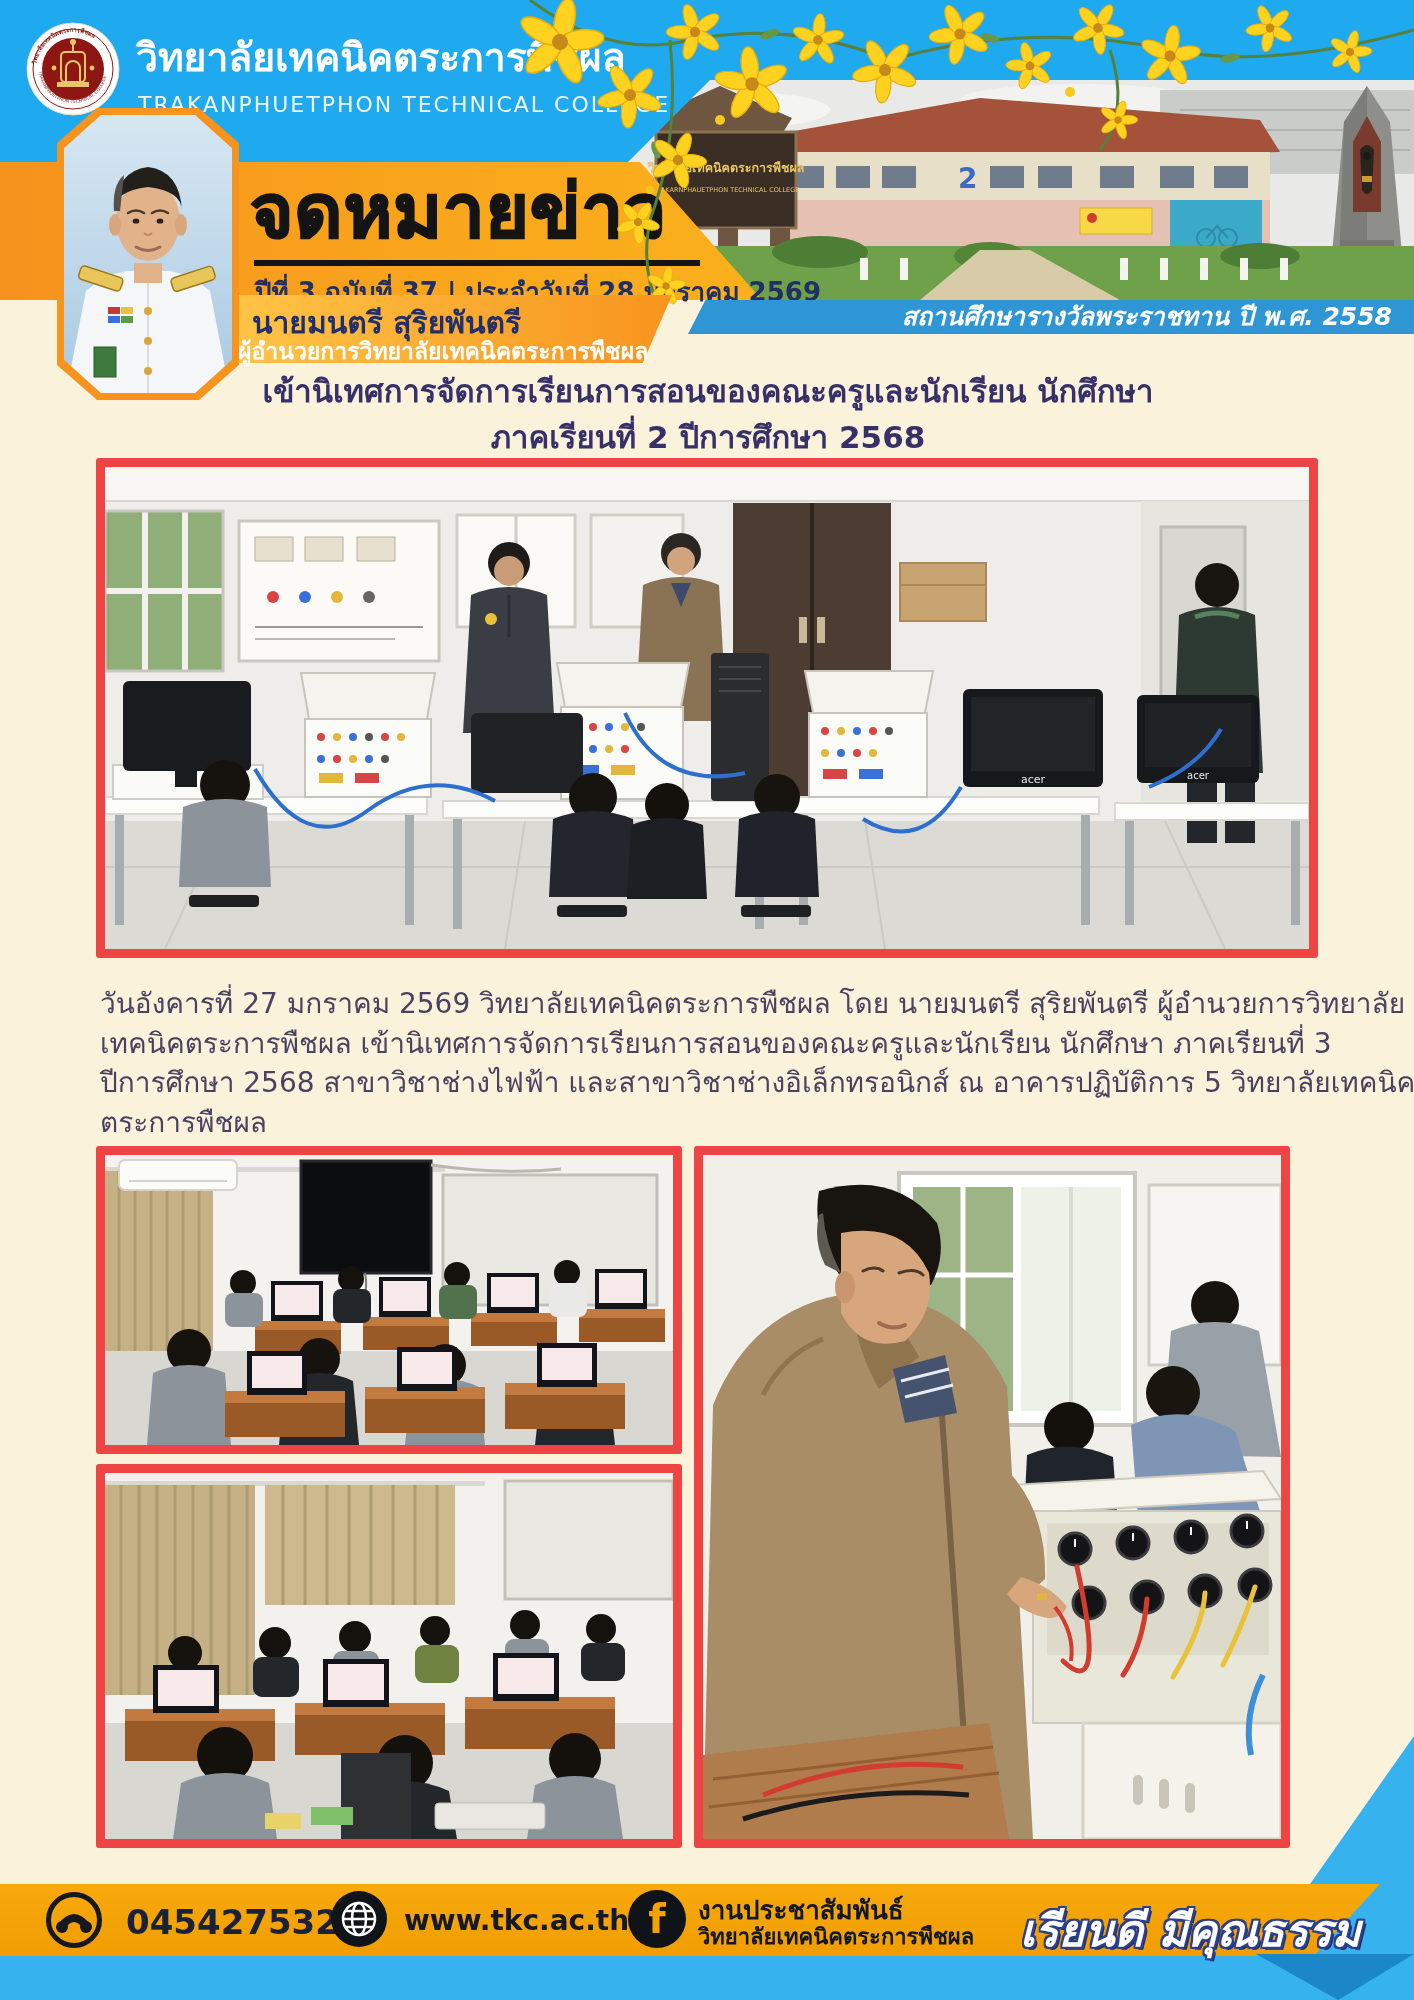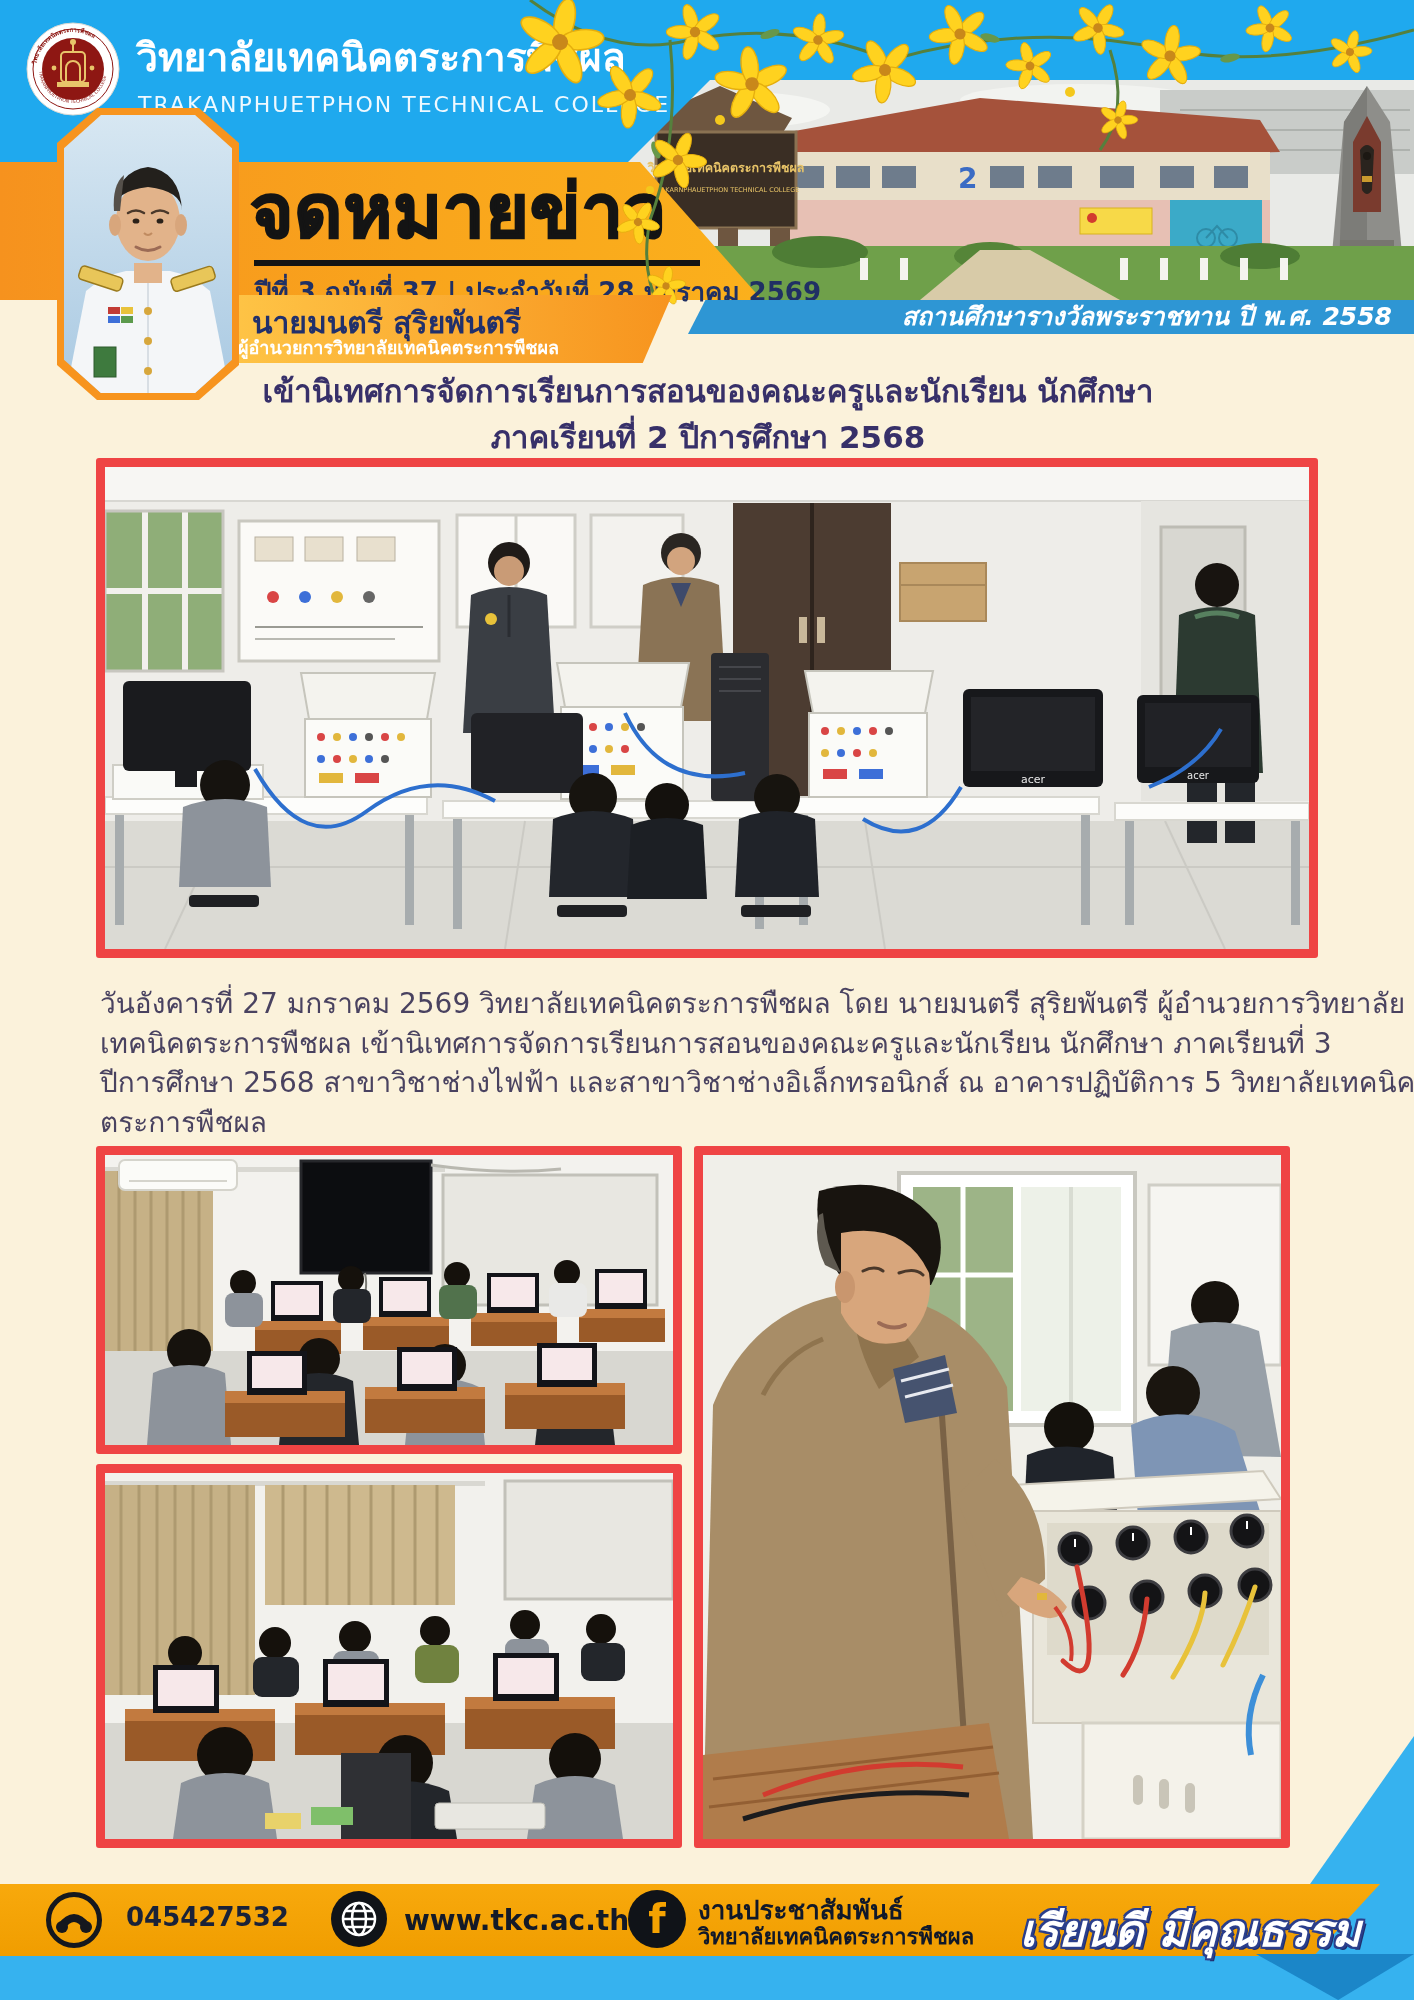--- a/index.html
+++ b/index.html
@@ -16,21 +16,21 @@
   .cname-th{left:136px;top:32px;font-size:39px;font-weight:800;color:#FFFFFF;line-height:52px;}
   .cname-en{left:138px;top:92px;font-size:22px;font-weight:500;color:#EFF9FF;letter-spacing:2px;}
   .nl-title{left:250px;top:164px;font-size:74px;font-weight:900;color:#141414;line-height:94px;
             -webkit-text-stroke:2px #141414;letter-spacing:1px;}
   .nl-underline{left:254px;top:260px;width:446px;height:6px;background:#141414;}
   .nl-issue{left:255px;top:271px;font-size:26px;font-weight:700;color:#203064;}
   .name-ribbon{left:185px;top:295px;width:487px;height:68px;
                clip-path:polygon(0 0,100% 0,94% 100%,0 100%);
                background:linear-gradient(90deg,#FFC94A,#F7941E);}
   .dir-name{left:252px;top:299px;font-size:30px;font-weight:800;color:#21306B;}
-  .dir-pos{left:238px;top:333px;font-size:18px;font-weight:600;color:#FFFFFF;}
+  .dir-pos{left:238px;top:333px;font-size:23px;font-weight:600;color:#FFFFFF;}
   .award-ribbon{left:688px;top:300px;width:726px;height:34px;
                 clip-path:polygon(2.4% 0,100% 0,100% 100%,0 100%);background:#2E96D4;}
   .award-text{position:absolute;right:22px;top:0;line-height:34px;font-size:25px;font-style:italic;
               font-weight:600;color:#FFFFFF;margin-left:45px;}
   .octa{left:57px;top:108px;width:182px;height:292px;background:#F7941E;
         clip-path:polygon(22% 0,78% 0,100% 12%,100% 88%,78% 100%,22% 100%,0 88%,0 12%);}
   .octa-in{position:absolute;left:7px;top:7px;right:7px;bottom:7px;
         clip-path:polygon(22% 0,78% 0,100% 12%,100% 88%,78% 100%,22% 100%,0 88%,0 12%);
         background:linear-gradient(180deg,#D7E7F2,#A9C9E2);overflow:hidden;}
   .flowers{left:470px;top:0;width:944px;height:330px;pointer-events:none;}
@@ -47,21 +47,21 @@
   
   .foot-strip{left:0;top:1954px;width:1414px;height:46px;background:#36B2EF;}
   .foot-wedge{left:1230px;top:1736px;width:184px;height:220px;background:#36B2EF;
               clip-path:polygon(100% 0,100% 100%,16% 100%);}
   .foot-bar{left:0;top:1884px;width:1380px;height:72px;
             clip-path:polygon(0 0,100% 0,95.2% 100%,0 100%);
             background:linear-gradient(180deg,#F8A90C,#F09D00);}
   .foot-dark{left:1256px;top:1954px;width:158px;height:46px;background:#1B86C8;
              clip-path:polygon(0 0,100% 0,52% 100%);}
   .ph-icon{left:46px;top:1892px;width:56px;height:56px;border-radius:50%;border:5px solid #15181E;box-sizing:border-box;}
-  .ph-text{left:126px;top:1902px;font-size:26px;font-weight:800;color:#1A2238;}
+  .ph-text{left:126px;top:1902px;font-size:34px;font-weight:800;color:#1A2238;}
   .gl-icon{left:330px;top:1890px;width:58px;height:58px;}
   .web-text{left:404px;top:1904px;font-size:28px;font-weight:800;color:#141A28;}
   .fb-icon{left:628px;top:1890px;width:58px;height:58px;border-radius:50%;background:#101318;
            text-align:center;line-height:58px;font-size:40px;font-weight:800;color:#F5A201;}
   .fb-l1{left:698px;top:1889px;font-size:26px;font-weight:700;color:#10182A;}
   .fb-l2{left:698px;top:1919px;font-size:22px;font-weight:700;color:#10182A;}
   .slogan{left:1020px;top:1895px;width:384px;font-size:44px;font-style:italic;font-weight:800;
           color:#FFFFFF;text-shadow:-2px 0 #2B3F8C,2px 0 #2B3F8C,0 -2px #2B3F8C,0 2px #2B3F8C,
           -2px -2px #2B3F8C,2px 2px #2B3F8C,-2px 2px #2B3F8C,2px -2px #2B3F8C,3px 3px 0 #1F2F6E;}
   svg{display:block;}

